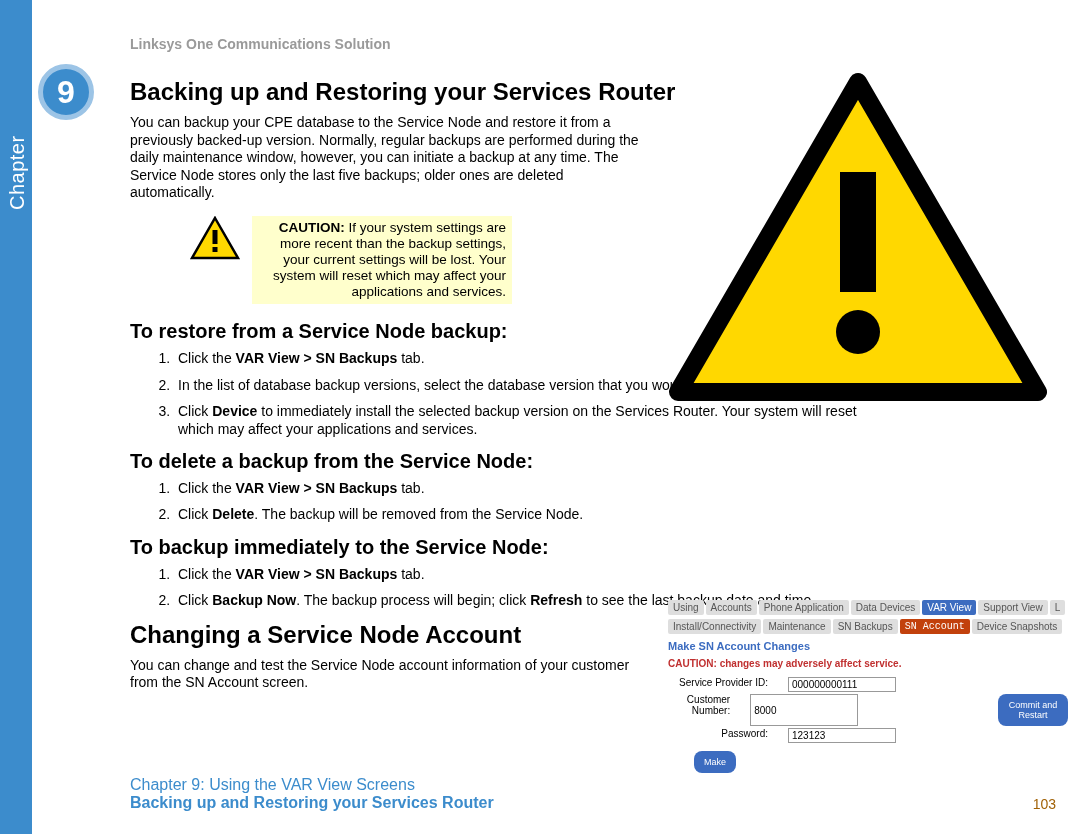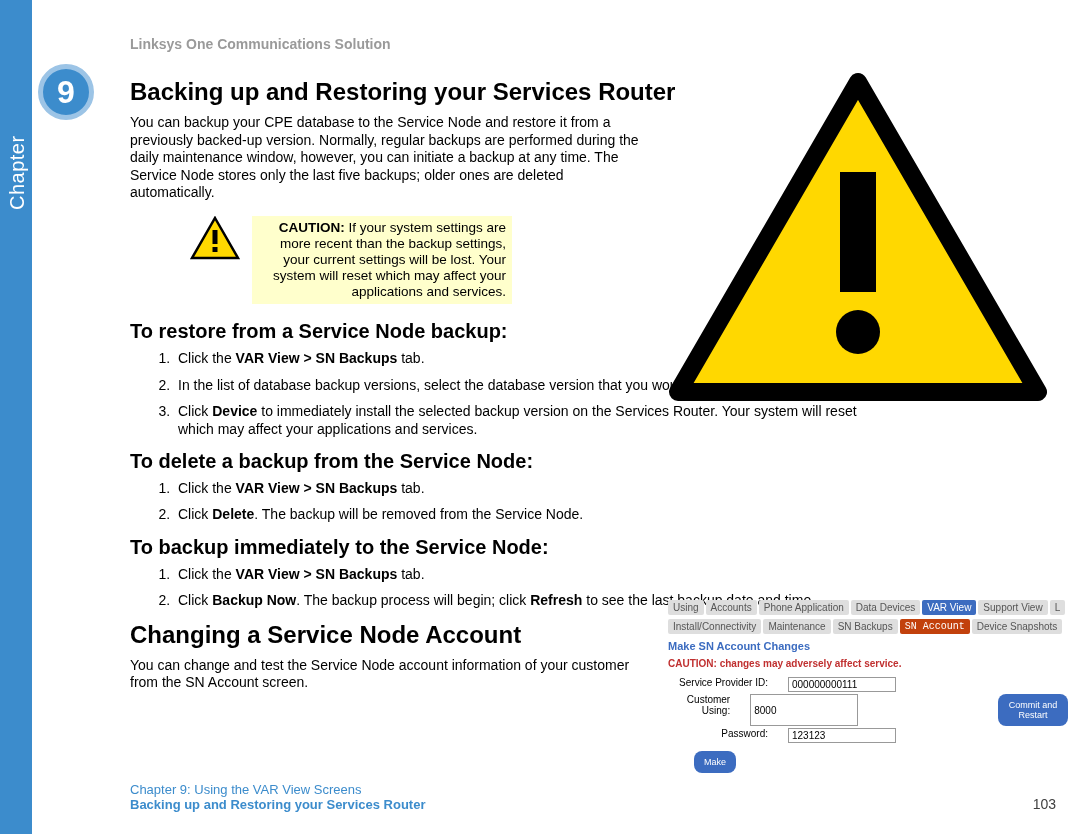--- a/index.html
+++ b/index.html
@@ -103,29 +103,29 @@
     margin-top: 6px;
   }
   .big-warning {
     position: absolute;
     left: 668px; top: 72px;
     width: 380px; height: 330px;
   }
   .footer {
     position: absolute;
     left: 130px; bottom: 22px;
-    font-size: 13px;
+    font-size: 16px;
     color: #3c8ccc;
   }
   .footer .line1 { display: block; }
   .footer .line2 { display: block; font-weight: 600; }
   .page-no {
     position: absolute;
     right: 24px; bottom: 22px;
-    color: #404040;
+    color: #a16207;
     font-size: 14px;
   }
   
   .ui-inset {
     position: absolute;
     left: 668px; top: 600px;
     width: 400px;
     font-size: 10px;
   }
   .ui-tabs1, .ui-tabs2 {
@@ -251,21 +251,21 @@
       <div class="ui-tab green">SN Account</div>
       <div class="ui-tab">Device Snapshots</div>
     </div>
   <div class="make-changes">Make SN Account Changes</div>
   <div class="caution-line">CAUTION: changes may adversely affect service.</div>
   <div class="form-row">
     <label>Service Provider ID:</label>
     <input value="000000000111" style="">
   </div>
   <div class="form-row">
-    <label>Customer Using:</label>
+    <label>Customer Number:</label>
     <input value="8000" style="">
     <button class="btn-small commit-restart">Commit and Restart</button>
   </div>
   <div class="form-row">
     <label>Password:</label>
     <input value="123123" style="">
   </div>
   <button class="btn-small test">Make</button>
 </div>
 

